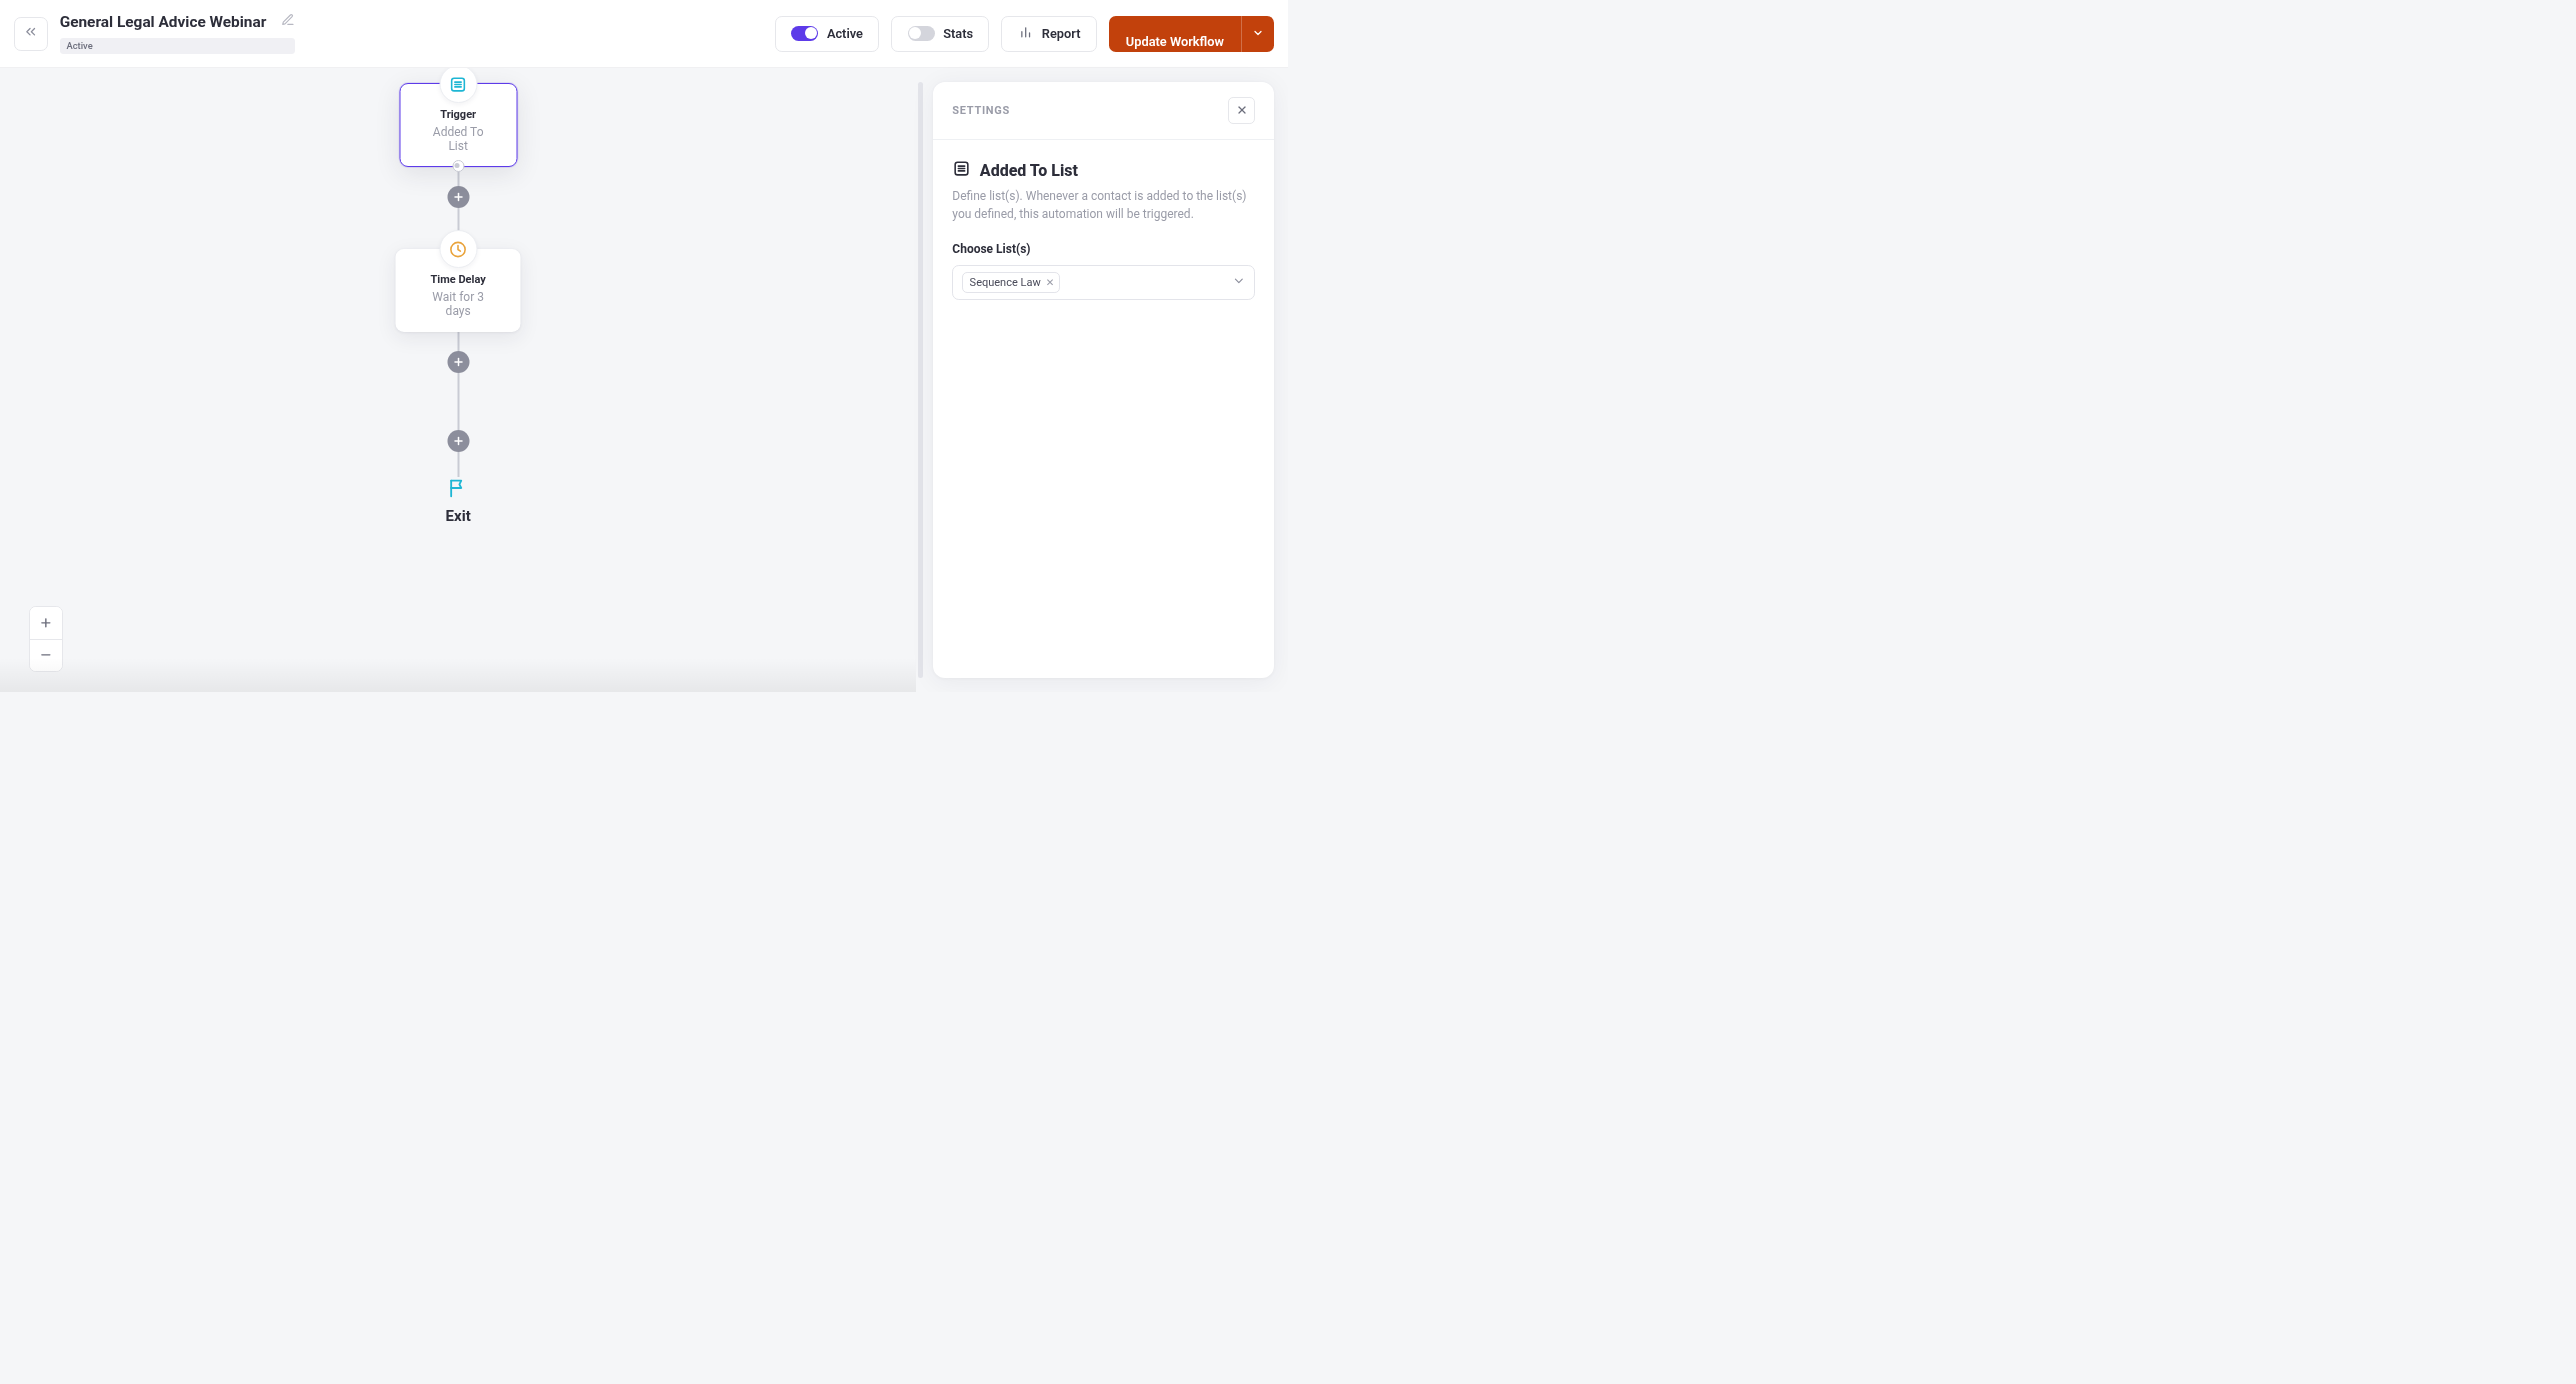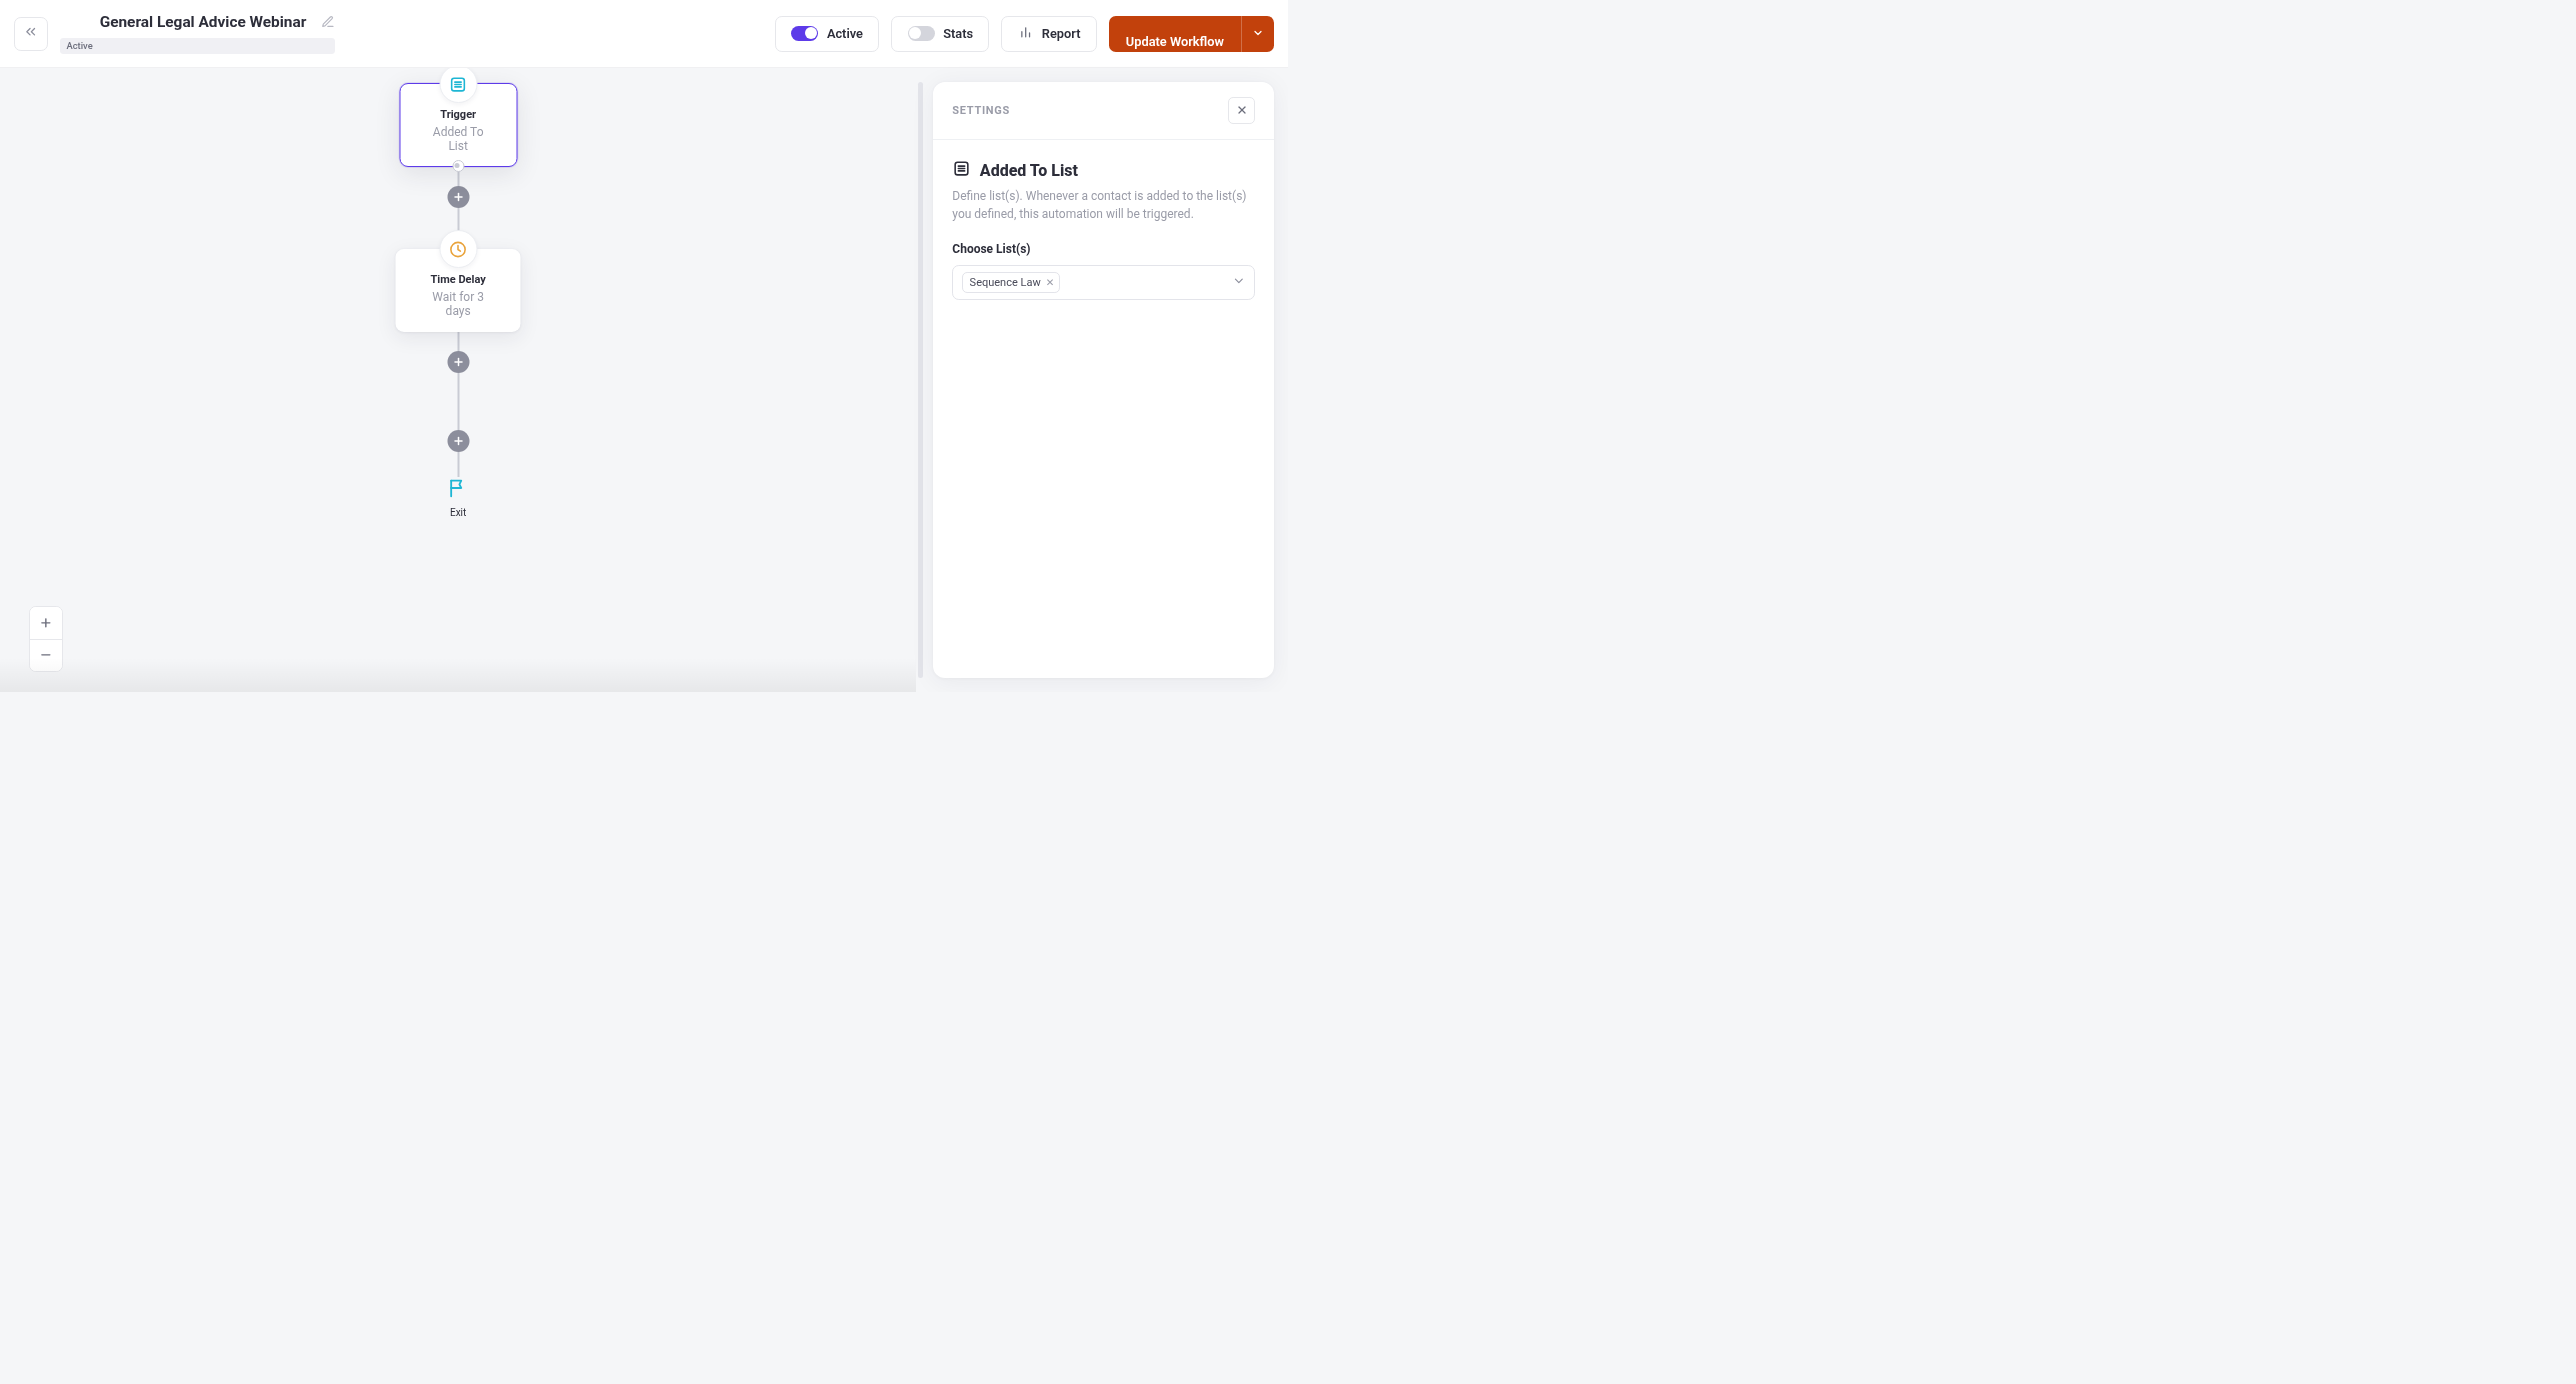--- a/index.html
+++ b/index.html
@@ -33,23 +33,22 @@
       border-radius: 6.8px;
       background: #fff;
       display: flex;
       align-items: center;
       justify-content: center;
       cursor: pointer;
       margin-right: 12px;
     }
     .title-wrap {
       display: flex;
-      align-items: center;
+      align-items: flex-start;
       gap: 15px;
-      margin-left: 40px;
     }
     .page-title {
       font-size: 15.4px;
       font-weight: 700;
       color: #2d2e3a;
     }
     .edit-icon {
       color: #b7b8c2;
       display: flex;
     }
@@ -242,22 +241,22 @@
       cursor: pointer;
     }
 
     .exit-wrap {
       display: flex;
       flex-direction: column;
       align-items: center;
       gap: 5.1px;
     }
     .exit-label {
-      font-weight: 400;
-      font-size: 10px;
+      font-weight: 700;
+      font-size: 15px;
       color: #2d2e3a;
     }
 
     
     .vscroll {
       width: 8.5px;
       display: flex;
       justify-content: center;
       margin: 13.7px 0;
     }

